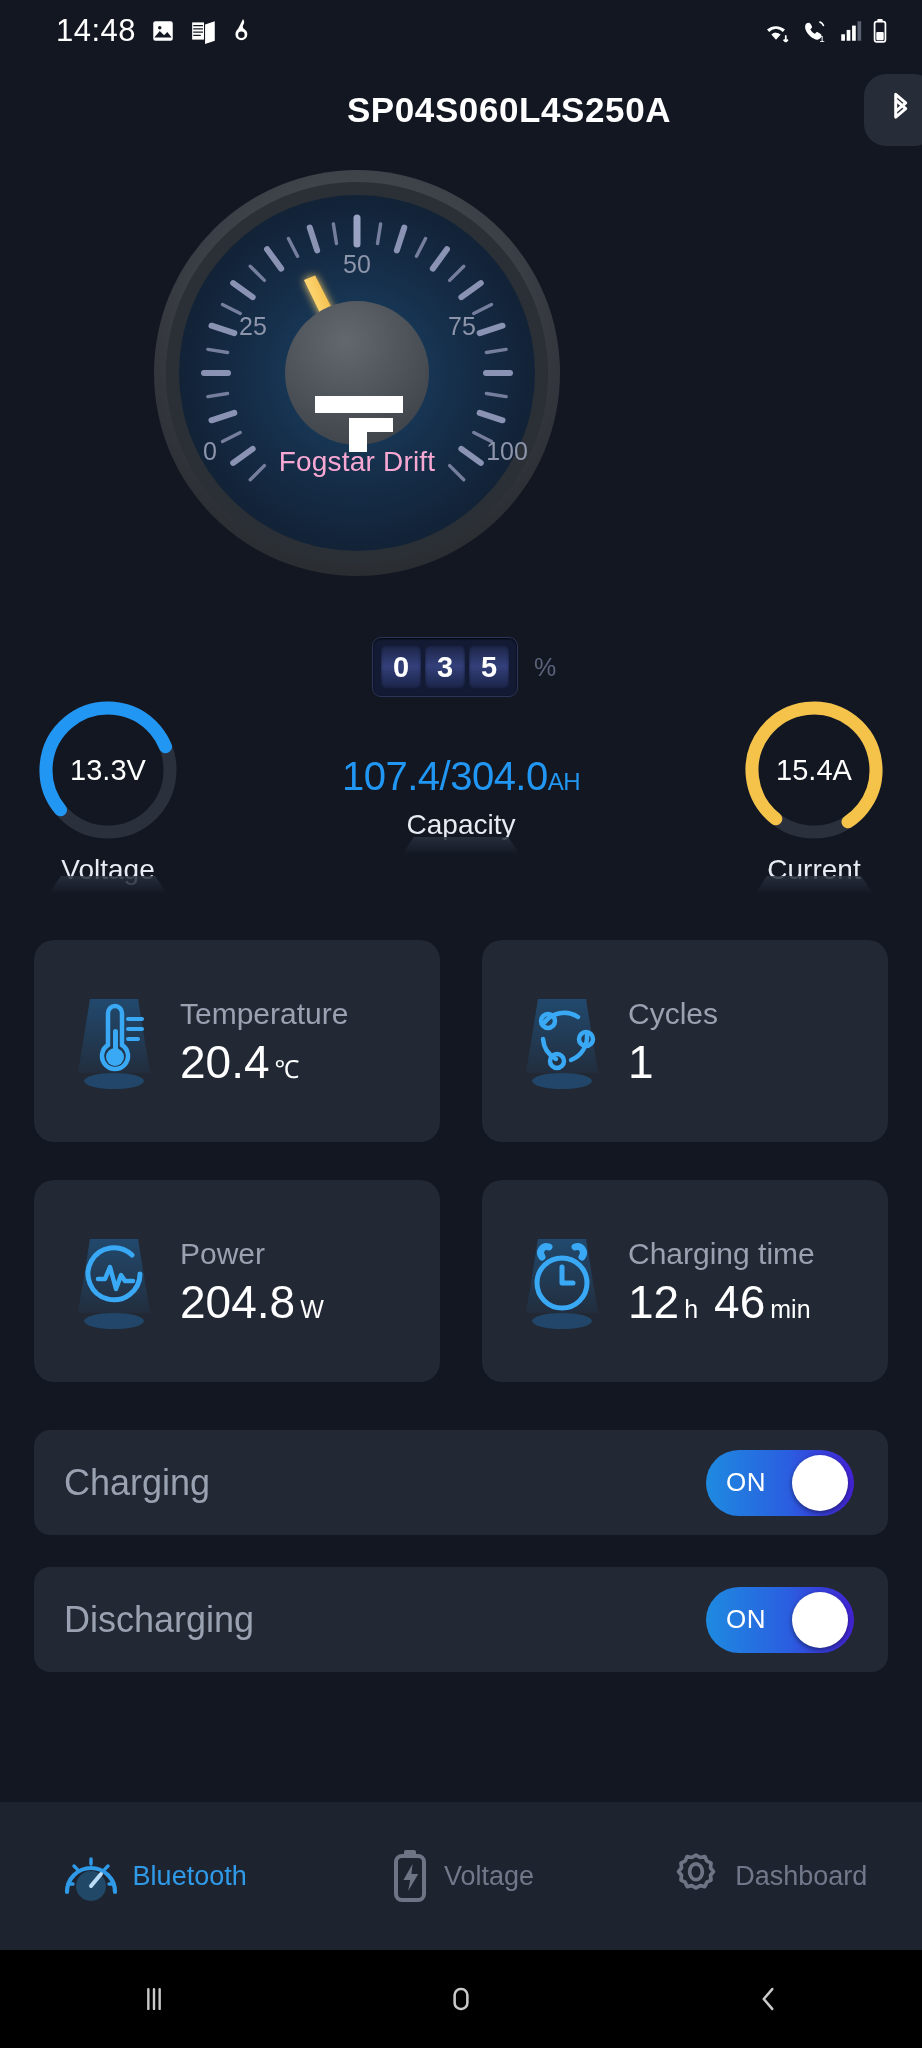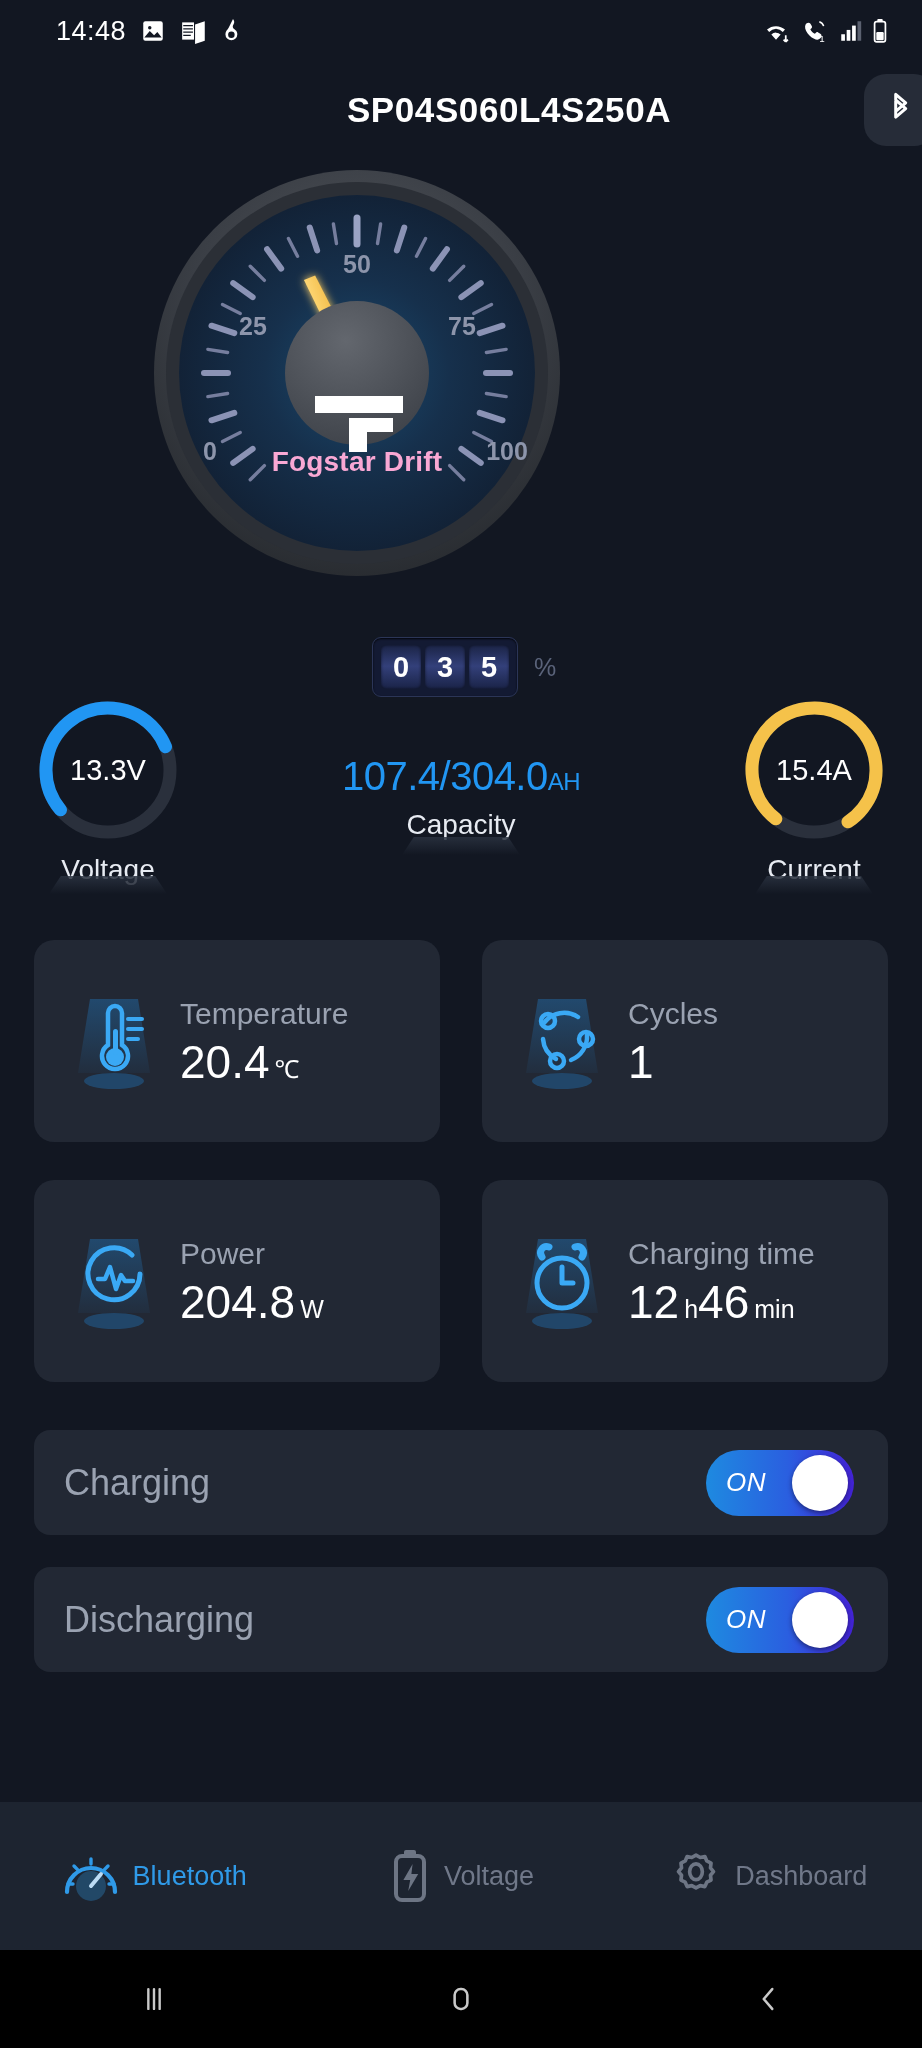--- a/index.html
+++ b/index.html
@@ -13,42 +13,42 @@
     background:#121722;
   }
 
   
   .statusbar{
     position:absolute; top:0; left:0; width:922px; height:62px;
     display:flex; align-items:center; justify-content:space-between;
     padding:0 34px 0 56px;
   }
   .sb-left{ display:flex; align-items:center; gap:14px; }
-  .sb-time{ color:#fff; font-size:27px; letter-spacing:.5px; }
+  .sb-time{ color:#fff; font-size:31px; letter-spacing:.5px; }
   .sb-right{ display:flex; align-items:center; gap:9px; }
   .sb-ic{ display:block; }
 
   
   .titlerow{
     position:absolute; top:62px; left:0; width:922px; height:96px;
     display:flex; align-items:center; justify-content:center;margin-left:48px;
   }
   .title{
     color:#fff; font-size:35px; font-weight:bold; letter-spacing:.6px;
   }
   .bt-btn{
     position:absolute; right:34px; top:12px;
     width:72px; height:72px; border-radius:22px;
     background:#262c38; display:flex; align-items:center; justify-content:center;
     cursor:pointer;
   }
 
   
   .gauge-wrap{
-    position:absolute; left:152px; top:168px; width:410px; height:410px;font-weight:bold;
+    position:absolute; left:152px; top:168px; width:410px; height:410px;
   }
   .gauge-face{ position:absolute; inset:0; }
   .brandcap{
     position:absolute; left:50%; top:228px; transform:translateX(-50%);
     text-align:center; width:240px; pointer-events:none;
   }
   .brandcap .bname{
     color:#f9a8d4; font-size:28px; letter-spacing:.2px;
   }
   .logo-f{
@@ -110,35 +110,35 @@
   .card-row{ display:flex; gap:42px; padding:0 34px; margin-bottom:38px; }
   .card{
     flex:1; height:202px; border-radius:20px; background:#222834;
     display:flex; align-items:center; padding:0 14px 0 26px; gap:12px;
   }
   .holo{ width:108px; height:120px; flex:0 0 108px; position:relative; }
   .card-txt{ display:flex; flex-direction:column; justify-content:center; }
   .card-lbl{ color:#9aa2b1; font-size:30px; margin-bottom:8px; }
   .card-val{ color:#fff; font-size:46px; line-height:1; display:flex; align-items:baseline; }
   .card-val .u{ font-size:25px; color:#fff; margin-left:5px; }
-  .card-val .seg{ margin-left:0; }
+  .card-val .seg{ margin-left:16px; }
 
   
   .toggles{ position:absolute; left:0; top:1430px; width:922px; padding:0 34px; }
   .trow{
     height:105px; border-radius:16px; background:#222834;
     display:flex; align-items:center; justify-content:space-between;
     padding:0 34px 0 30px; margin-bottom:32px;
   }
   .trow-lbl{ color:#9aa2b1; font-size:36px; }
   .switch{
     width:148px; height:66px; border-radius:33px;
     background:linear-gradient(90deg,#1e8ae0 0%,#2a5fe0 55%,#4322d6 100%);
     display:flex; align-items:center; justify-content:flex-start;
-    padding:1px 8px; position:relative; cursor:pointer;font-style:italic;
+    padding:1px 8px; position:relative; cursor:pointer;
   }
   .switch .on{ color:#fff; font-size:26px; margin-left:12px; letter-spacing:.5px; }
   .knob{
     position:absolute; right:6px; top:5px; width:56px; height:56px;
     border-radius:50%; background:#fff;
     box-shadow:0 2px 5px rgba(0,0,0,.45);
   }
 
   
   .botnav{

